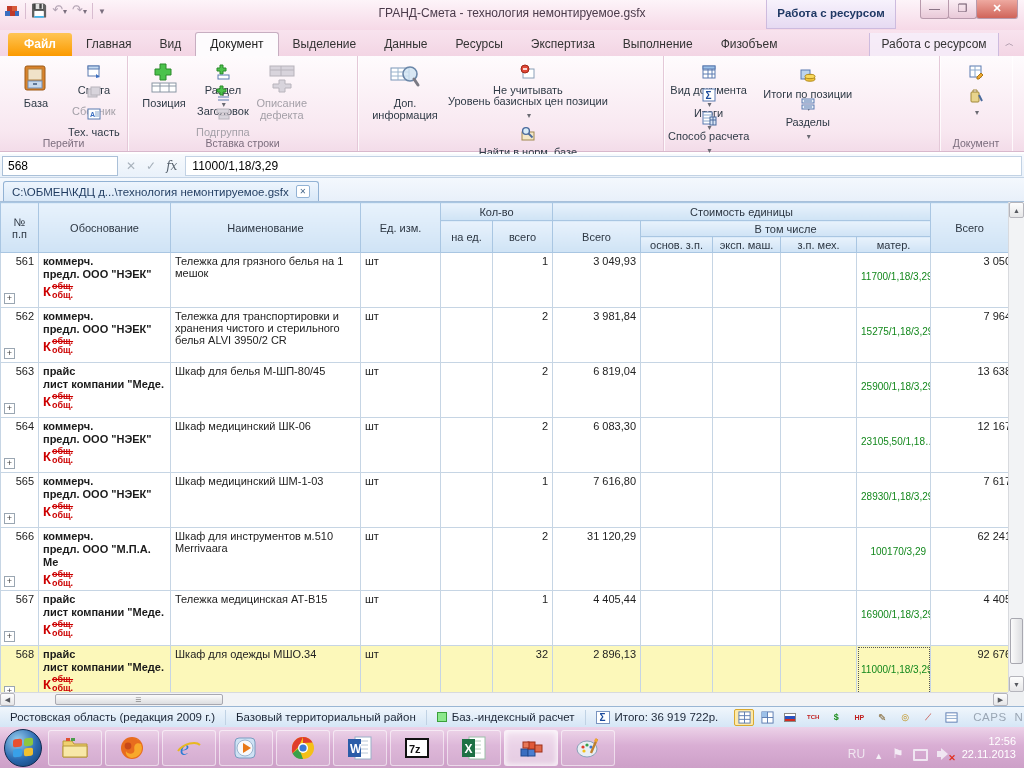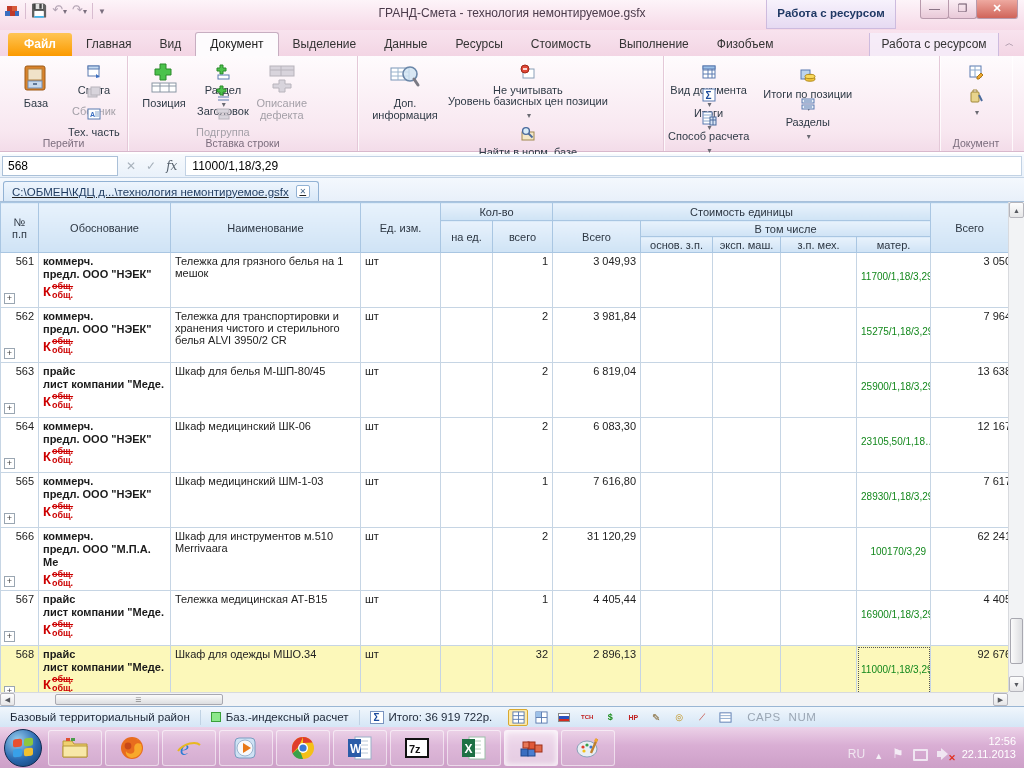--- a/index.html
+++ b/index.html
@@ -42,21 +42,21 @@
   .drop { font-size:8px; color:#6a6a72; margin-left:2px; }
 
   
   #fbar { left:0; top:154px; width:1024px; height:24px; background:linear-gradient(#f7fafd,#e9f1fa); border-bottom:1px solid #c4d4e6; display:flex; align-items:center; }
   .namebox { width:116px; height:20px; margin-left:2px; border:1px solid #aac0d8; background:#fff; font-size:12px; padding-left:5px; line-height:18px; }
   .fbtns { display:flex; align-items:center; gap:10px; padding:0 8px; color:#a8b2bc; font-size:12px; }
   .fx { font-family:"DejaVu Serif", serif; font-style:italic; color:#55606c; font-size:12px; }
   .fvalue { flex:1; height:20px; border:1px solid #c2d2e4; background:#fff; margin-right:2px; font-size:12px; padding-left:6px; line-height:18px; }
 
   
-  #doctabs { left:0; top:178px; width:1024px; height:24px; background:linear-gradient(#f4f8fd,#e8f0fa); border-bottom:1px solid #a8c0da; display:flex; align-items:flex-end;text-decoration:underline; }
+  #doctabs { left:0; top:178px; width:1024px; height:24px; background:linear-gradient(#f4f8fd,#e8f0fa); border-bottom:1px solid #a8c0da; display:flex; align-items:flex-end; }
   .dtab { margin-left:3px; display:flex; align-items:center; gap:7px; background:linear-gradient(#eef5fd,#d8e8f8); border:1px solid #92b2d4; border-bottom:none; border-radius:3px 3px 0 0; padding:3px 8px; color:#1e3a5f; font-size:11.5px; }
   .dclose { width:14px; height:13px; border:1px solid #92b2d4; background:#fff; border-radius:2px; font-size:8px; line-height:11px; text-align:center; color:#4a6a8c; }
 
   
   #grid { left:0; top:202px; width:1008px; height:490px; background:#fff; }
   table { border-collapse:collapse; table-layout:fixed; width:1008px; }
   th { background:linear-gradient(#e8f2fc,#cfe3f5); border:1px solid #a9c6e2; font-weight:normal; font-size:11px; color:#2c3642; padding:1px 2px; }
   td { border:1px solid #c6d5e4; vertical-align:top; padding:2px 4px; font-size:11px; overflow:hidden; }
   tr.datarow { height:55px; }
   tr.sel-row td { background:#fcf8ba; }
@@ -146,21 +146,21 @@
 </div>
 
 <div id="tabrow" class="abs">
   <div class="rtab file">Файл</div>
   <div class="rtab">Главная</div>
   <div class="rtab">Вид</div>
   <div class="rtab sel">Документ</div>
   <div class="rtab">Выделение</div>
   <div class="rtab">Данные</div>
   <div class="rtab">Ресурсы</div>
-  <div class="rtab">Стоимость</div>
+  <div class="rtab">Экспертиза</div>
   <div class="rtab">Выполнение</div>
   <div class="rtab">Физобъем</div>
   <div class="ctxtab">Работа с ресурсом</div>
   <div class="collapsebtn">︿</div>
 </div>
 
 <div id="ribbon" class="abs">
 
   <div class="rgroup" style="width:128px">
     <div class="gbody">
@@ -678,20 +678,21 @@
   <div class="sb-btn dn">▼</div>
 </div>
 <div id="hscroll" class="abs">
   <div class="sb-btn lt">◀</div>
   <div id="hthumb">☰</div>
   <div class="sb-btn rt">▶</div>
 </div>
 <div id="corner" class="abs"></div>
 
 <div id="statusbar" class="abs">
+  <div class="sseg">Ростовская область (редакция 2009 г.)</div>
   <div class="sseg">Базовый территориальный район</div>
   <div class="sseg"><span class="greenbox"></span><span>Баз.-индексный расчет</span></div>
   <div class="sseg" style="border-right:none"><span class="sigicon">Σ</span><span>Итого: 36 919 722р.</span></div>
   <div class="stools">
     <div class="sticon active">
         <svg width="13" height="13" viewBox="0 0 14 14">
           <rect x="1" y="1" width="12" height="12" fill="#fff" stroke="#5a7ab0"></rect>
           <path d="M1 5h12M1 9h12M7 1v12" stroke="#5a7ab0"></path>
         </svg>
       </div>

